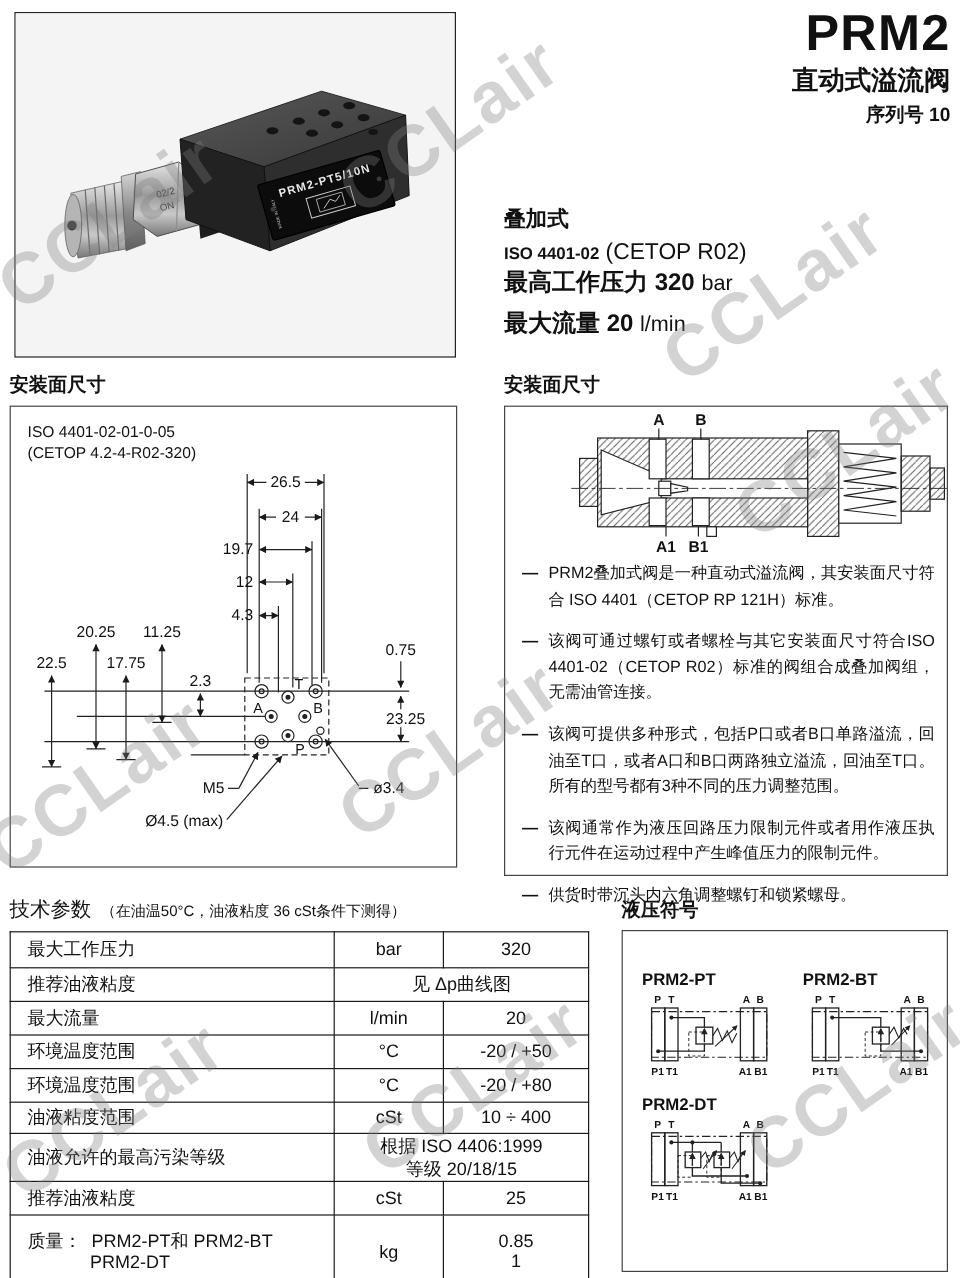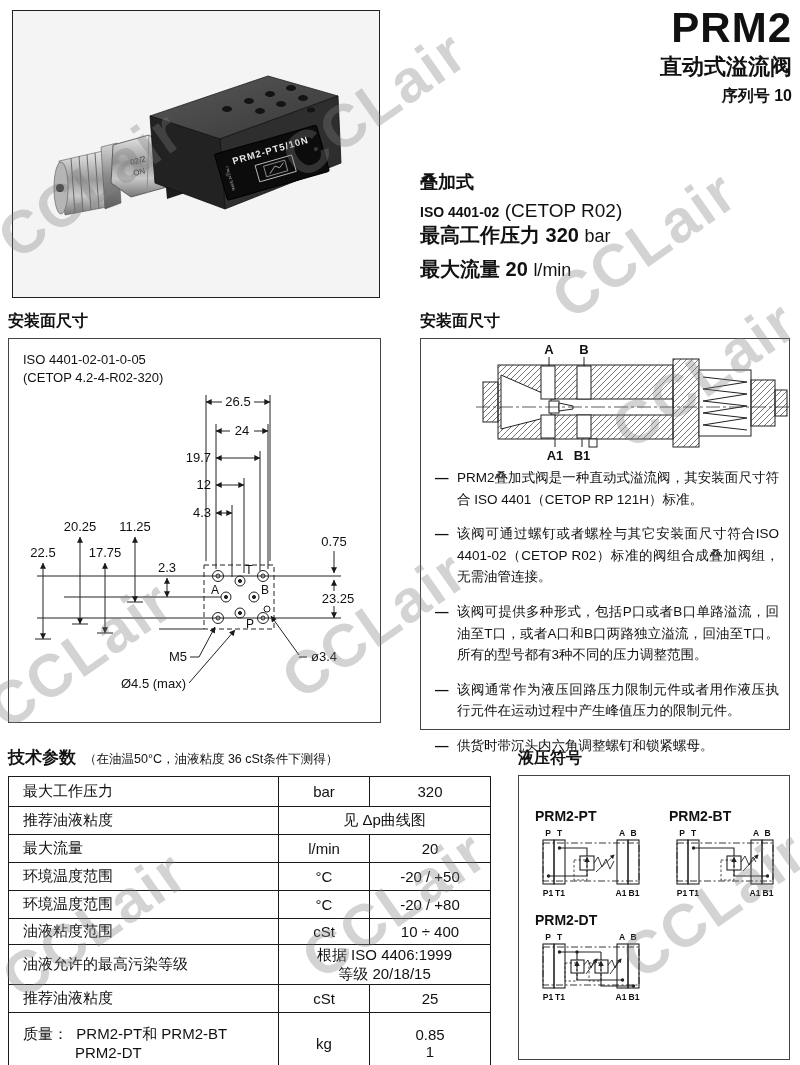--- a/index.html
+++ b/index.html
@@ -22,21 +22,21 @@
 .intro .l4{font-size:20px;font-weight:bold;margin-top:7px}
 .intro .unit{font-weight:normal;font-size:18px}
 .sec-title{position:absolute;font-size:16px;font-weight:bold}
 .box{position:absolute;border:1.5px solid #444;background:#fff}
 .iso-lines{position:absolute;left:14px;top:12px;font-size:13px;line-height:1.4}
 .bullets{position:absolute;left:14px;top:128px;width:344px}
 .bullet{display:flex;margin-bottom:13px;font-size:13.5px;line-height:1.6}
 .bullet .dash{flex:0 0 22px;font-weight:bold}
 .bullet .bt{flex:1;text-align:justify}
 .spec-head{position:absolute;left:8px;top:746px;width:500px}
-.spec-head .st{font-size:17px;font-weight:bold}
+.spec-head .st{font-size:17px;font-weight:normal}
 .spec-head .ss{font-size:12.5px;margin-left:8px}
 table.spec{position:absolute;left:8px;top:776px;border-collapse:collapse;table-layout:fixed}
 table.spec td{border:1.2px solid #1a1a1a;font-size:15px;vertical-align:middle}
 table.spec{border:1.8px solid #1a1a1a}
 td.pn{padding-left:14px;text-align:left}
 td.pu,td.pv{text-align:center}
 .sym-lbl{position:absolute;font-size:14px;font-weight:bold;width:112px}
 .sym-port{font-size:8.5px;font-weight:bold}
 svg text{font-family:"Liberation Sans","DejaVu Sans",sans-serif}
 </style>

